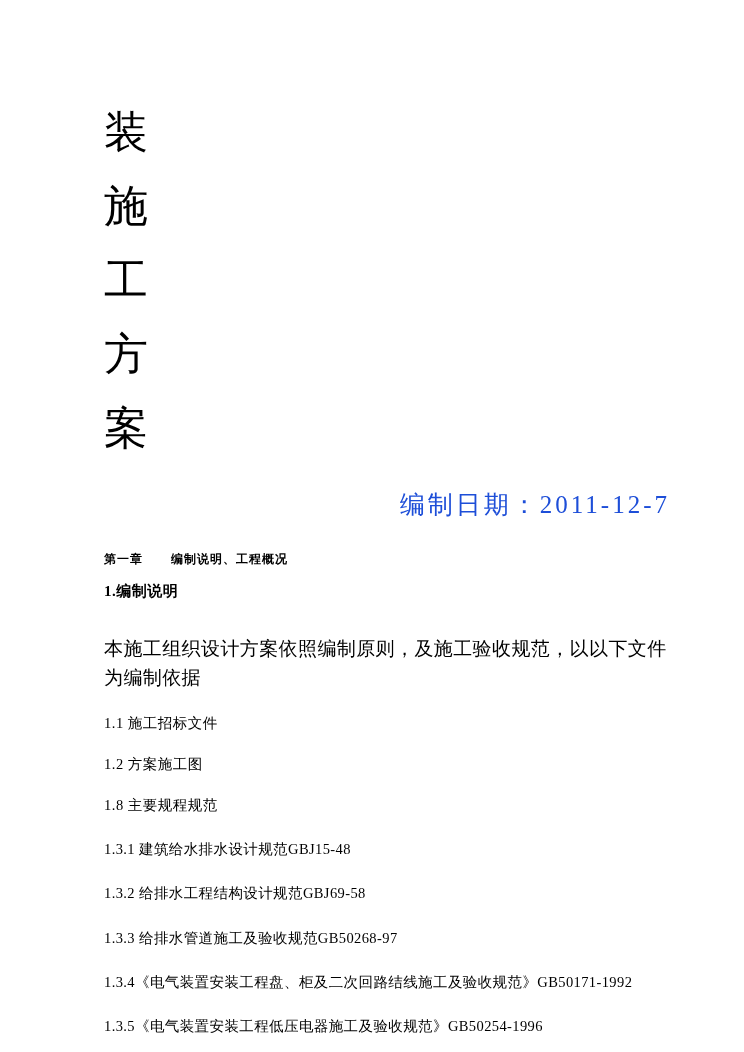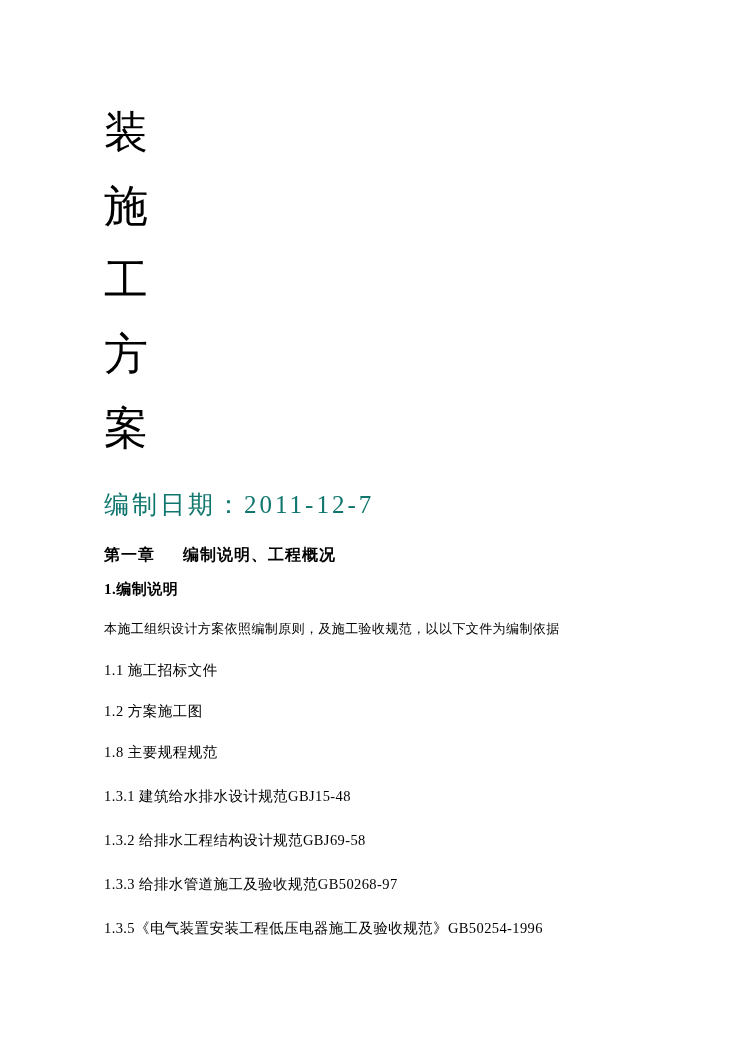--- a/index.html
+++ b/index.html
@@ -35,42 +35,43 @@
     font-weight: 400;
     color: #000;
     display: block;
     height: 74px;
   }
   .date-line {
     margin-top: 22px;
     font-size: 25px;
     letter-spacing: 3px;
     font-weight: 400;
-    color: #0f766e;
+    color: #1d4ed8;
     font-family: "Liberation Serif", "DejaVu Serif", serif;
+    text-align: right;
   }
   .chapter-head {
-    margin-top: 24px;
-    font-size: 16px;
+    margin-top: 30px;
+    font-size: 12px;
     font-weight: bold;
     letter-spacing: 1px;
   }
   .chapter-head .gap {
     display: inline-block;
     width: 28px;
   }
   .h-sec {
     margin-top: 14px;
     font-size: 15px;
     font-weight: bold;
     letter-spacing: 0.5px;
   }
   .para {
-    margin-top: 20px;
-    font-size: 13px;
+    margin-top: 34px;
+    font-size: 19px;
     letter-spacing: 0.4px;
     line-height: 1.5;
   }
   .h-sub {
     margin-top: 22px;
     font-size: 14.5px;
     font-weight: normal;
     letter-spacing: 0.5px;
   }
   .item {
@@ -103,15 +104,16 @@
 
   <div class="para">本施工组织设计方案依照编制原则，及施工验收规范，以以下文件为编制依据</div>
 
   <div class="h-sub">1.1 施工招标文件</div>
   <div class="h-sub">1.2 方案施工图</div>
   <div class="h-sub">1.8 主要规程规范</div>
 
   <div class="item">1.3.1 建筑给水排水设计规范GBJ15-48</div>
   <div class="item">1.3.2 给排水工程结构设计规范GBJ69-58</div>
   <div class="item">1.3.3 给排水管道施工及验收规范GB50268-97</div>
+  <div class="item">1.3.4《电气装置安装工程盘、柜及二次回路结线施工及验收规范》GB50171-1992</div>
   <div class="item">1.3.5《电气装置安装工程低压电器施工及验收规范》GB50254-1996</div>
 
 </div>
 
 </body></html>

